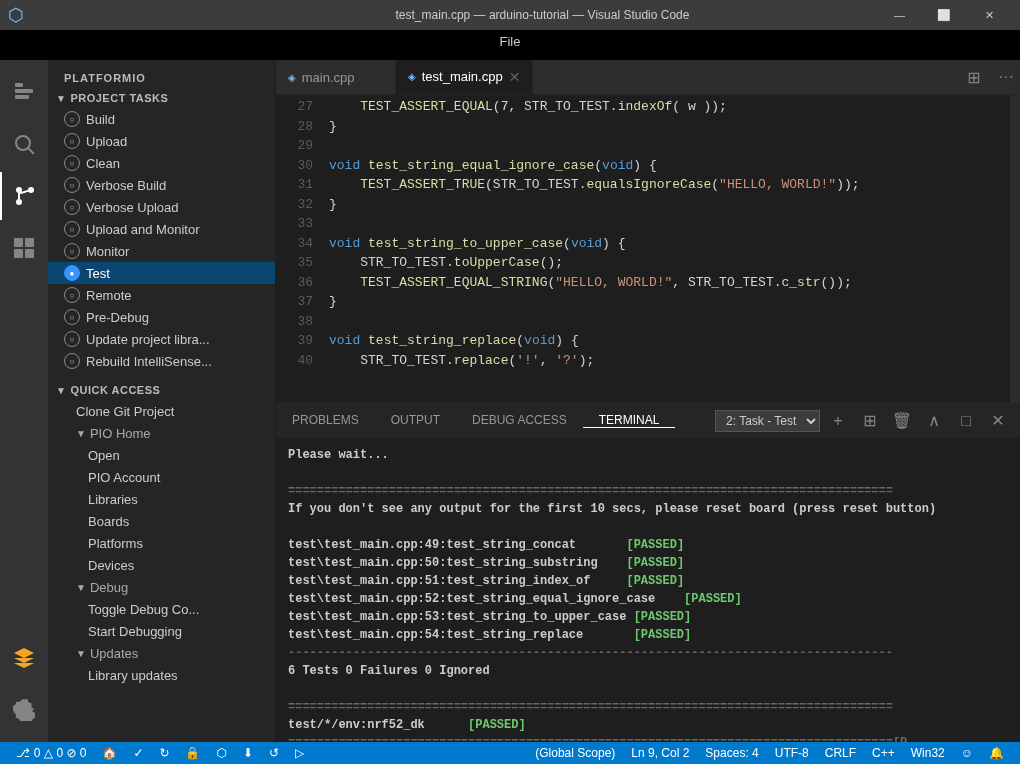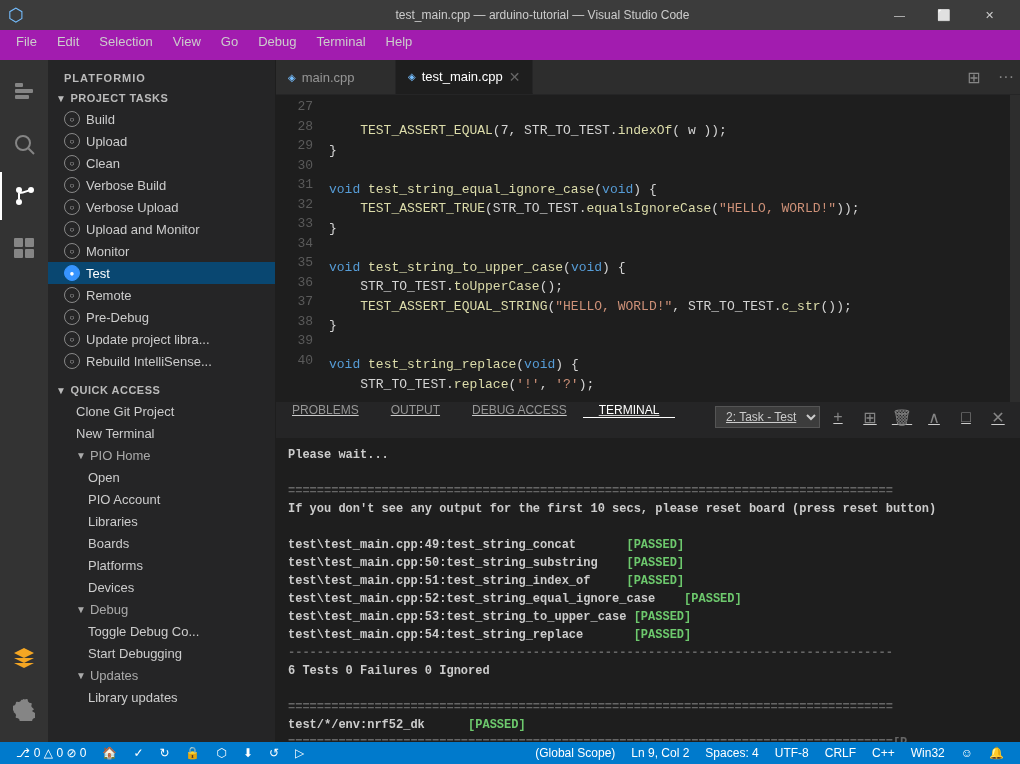--- a/index.html
+++ b/index.html
@@ -5,21 +5,21 @@
     * { margin: 0; padding: 0; box-sizing: border-box; }
     body { width: 1020px; height: 764px; background: #1e1e1e; font-family: 'Segoe UI', Tahoma, sans-serif; font-size: 12px; color: #ccc; overflow: hidden; display: flex; flex-direction: column; }
 
     
     .titlebar { height: 30px; background: #3c3c3c; display: flex; align-items: center; justify-content: space-between; padding: 0 8px; color: #ccc; font-size: 12px; }
     .titlebar-title { flex: 1; text-align: center; }
     .win-controls { display: flex; gap: 0; }
     .win-btn { width: 45px; height: 30px; display: flex; align-items: center; justify-content: center; color: #ccc; cursor: pointer; font-size: 11px; }
 
     
-    .menubar { height: 30px; background: #a21caf; display: flex; padding: 0 8px; gap: 4px; }
+    .menubar { height: 30px; background: #000000; display: flex; align-items: center; padding: 0 8px; gap: 4px; flex-direction: column; }
     .menu-item { padding: 4px 8px; color: #ccc; cursor: pointer; font-size: 13px; }
 
     
     .main-layout { flex: 1; display: flex; overflow: hidden; }
 
     
     .activity-bar { width: 48px; background: #333; display: flex; flex-direction: column; align-items: center; padding: 8px 0; gap: 4px; }
     .activity-icon { width: 48px; height: 48px; display: flex; align-items: center; justify-content: center; cursor: pointer; color: #858585; font-size: 22px; position: relative; }
     .activity-icon.active { color: #fff; border-left: 2px solid #fff; }
     .activity-spacer { flex: 1; }
@@ -53,34 +53,34 @@
     .tab-icon { font-size: 10px; }
     .tab-close { margin-left: auto; font-size: 14px; color: #666; cursor: pointer; }
     .tab-actions { margin-left: auto; display: flex; gap: 4px; align-items: center; }
     .tab-action-btn { width: 28px; height: 28px; display: flex; align-items: center; justify-content: center; cursor: pointer; color: #858585; font-size: 16px; }
 
     
     .editor-body { flex: 1; display: flex; flex-direction: column; overflow: hidden; }
     .editor-split { flex: 1; display: flex; overflow: hidden; }
     .code-area { flex: 1; background: #1e1e1e; display: flex; overflow: hidden; font-family: 'Consolas', 'Courier New', monospace; font-size: 13px; }
     .line-numbers { width: 45px; background: #1e1e1e; color: #5a5a5a; text-align: right; padding: 0 8px; user-select: none; line-height: 1.5; padding-top: 2px; }
-    .code-content { flex: 1; color: #d4d4d4; line-height: 1.5; padding: 2px 12px 0 8px; white-space: pre; overflow: auto; margin-top: 24px; }
+    .code-content { flex: 1; color: #d4d4d4; line-height: 1.5; padding: 2px 12px 0 8px; white-space: pre; overflow: auto; }
     .code-content::-webkit-scrollbar { width: 8px; height: 8px; }
     .code-content::-webkit-scrollbar-thumb { background: #555; }
     .scrollbar-track { width: 10px; background: #2d2d2d; }
 
     
     .kw { color: #569cd6; }
     .fn { color: #dcdcaa; }
     .str { color: #ce9178; }
     .punc { color: #d4d4d4; }
 
     
     .terminal-panel { height: 340px; background: #1e1e1e; display: flex; flex-direction: column; border-top: 1px solid #252526; }
-    .panel-tab-bar { height: 35px; background: #252526; display: flex; align-items: flex-start; justify-content: space-between; text-decoration: underline; }
+    .panel-tab-bar { height: 35px; background: #252526; display: flex; align-items: center; justify-content: space-between; }
     .panel-tabs { display: flex; }
     .panel-tab { display: flex; align-items: center; padding: 0 16px; cursor: pointer; color: #969696; font-size: 12px; border-bottom: 1px solid transparent; }
     .panel-tab.active { color: #fff; border-bottom: 1px solid #fff; }
     .panel-controls { display: flex; align-items: center; gap: 4px; padding: 0 8px; }
     .panel-ctrl { display: flex; align-items: center; gap: 4px; }
     .panel-dropdown { background: #3c3c3c; color: #ccc; border: 1px solid #555; padding: 2px 6px; font-size: 12px; cursor: pointer; }
     .panel-btn { width: 28px; height: 28px; display: flex; align-items: center; justify-content: center; cursor: pointer; color: #858585; font-size: 16px; }
 
     
     .terminal-content { flex: 1; background: #1e1e1e; color: #ccc; font-family: 'Consolas', 'Courier New', monospace; font-size: 12px; padding: 8px 12px; overflow-y: auto; line-height: 1.5; font-weight: bold; }
@@ -224,23 +224,20 @@
         <span class="tree-dot">○</span>
         <span>Rebuild IntelliSense...</span>
       </div>
 
       <div class="section-header" style="margin-top:8px;">
         <span class="chevron">▼</span>
         <span>QUICK ACCESS</span>
       </div>
       <div class="tree-item sub-item">
         <span>Clone Git Project</span>
-      </div>
-      <div class="tree-item sub-item">
-        <span>New Terminal</span>
       </div>
 
       <div class="tree-item sub-item" style="color:#aaa;">
         <span class="chevron">▼</span>
         <span>PIO Home</span>
       </div>
       <div class="tree-item sub-sub-item">
           <span>Open</span>
         </div>
       <div class="tree-item sub-sub-item">

